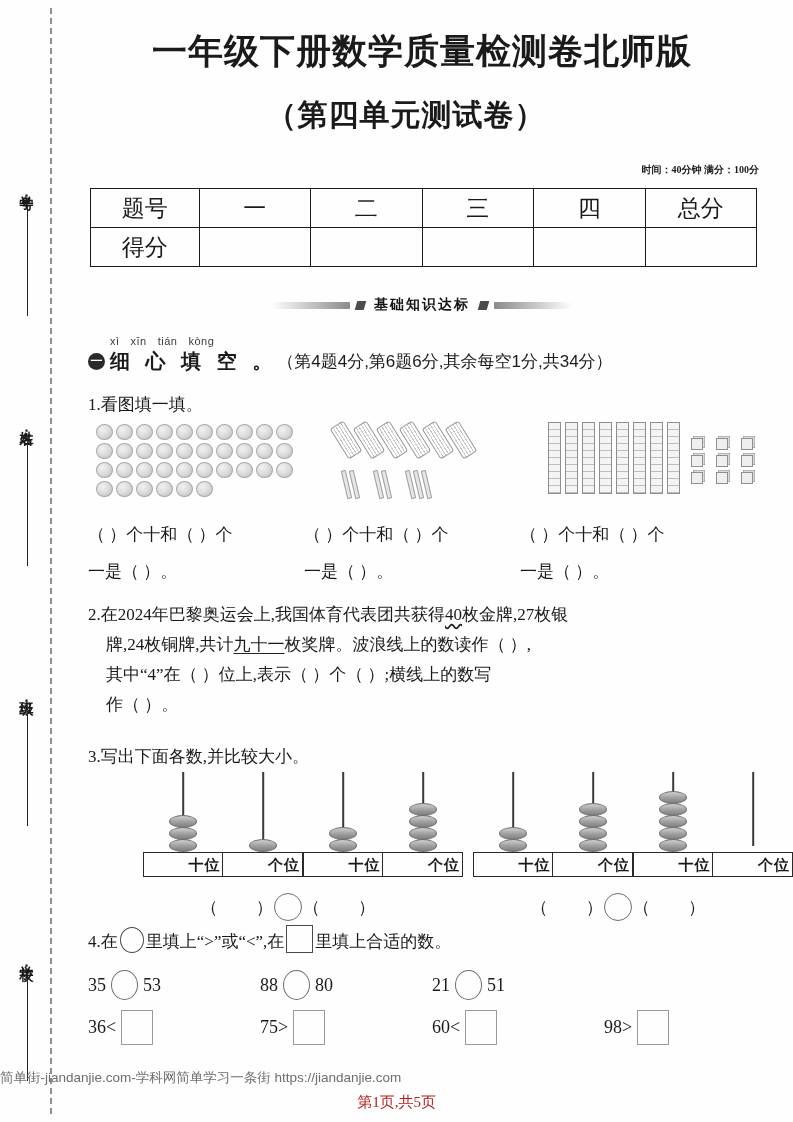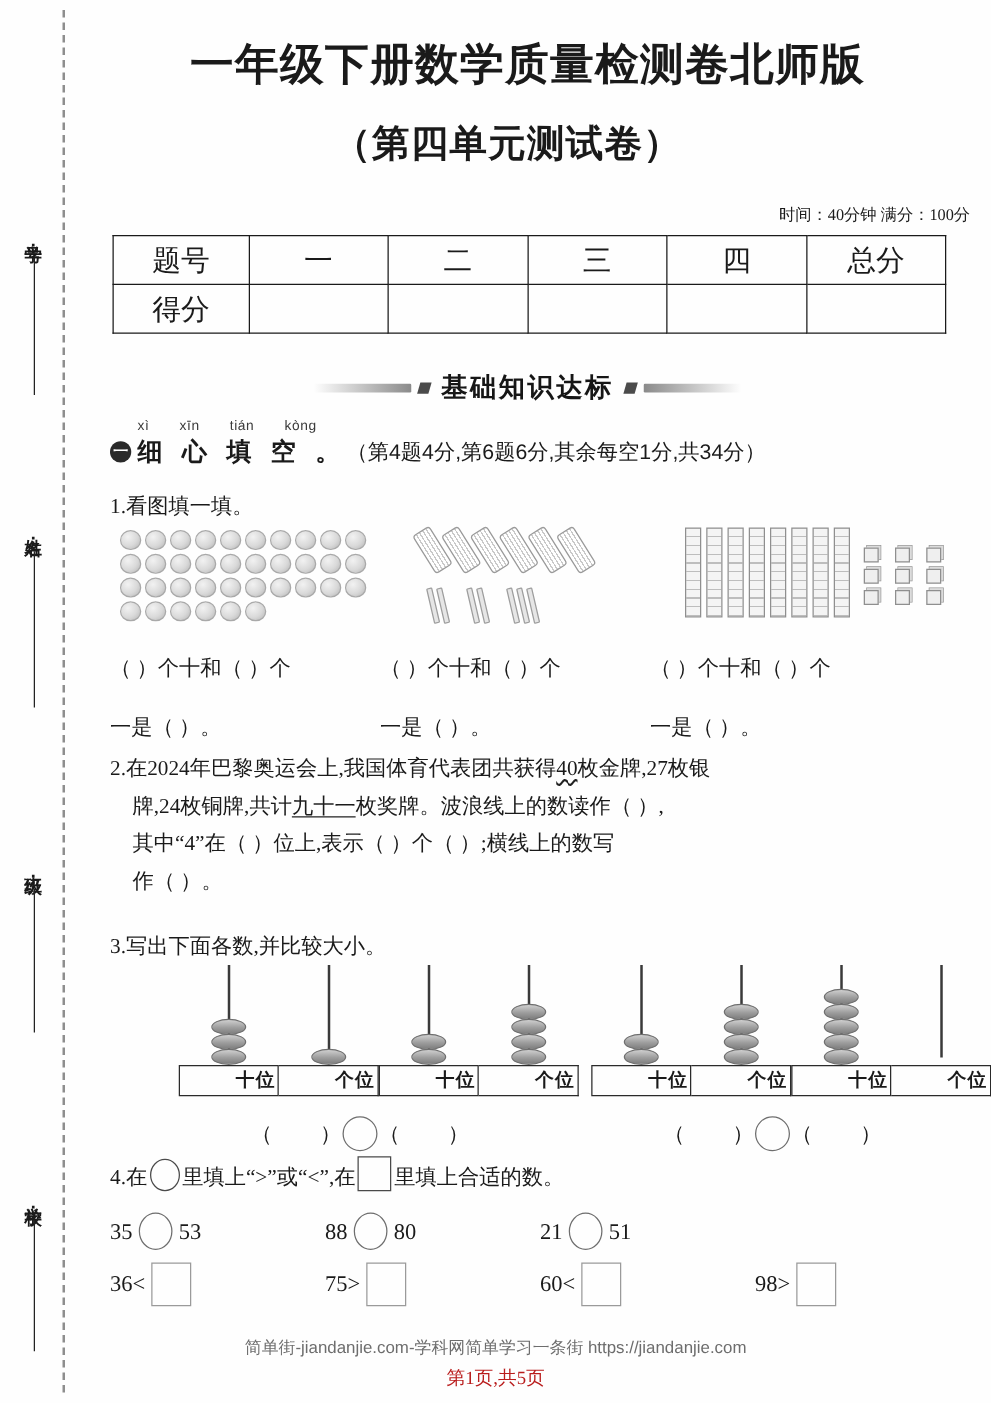--- a/index.html
+++ b/index.html
@@ -48,22 +48,22 @@
     text-align:center;font-size:35px;font-weight:bold;
     letter-spacing:1px;
     font-family:"Liberation Serif","DejaVu Serif",serif;
   }
   .title2{
     position:absolute;left:46px;top:95px;width:720px;
     text-align:center;font-size:30px;font-weight:bold;
     letter-spacing:1px;
   }
   .timeline{
-    position:absolute;right:17px;top:163px;
-    font-size:13px;font-weight:normal;
+    position:absolute;right:34px;top:163px;
+    font-size:10px;font-weight:bold;
     font-family:"Liberation Serif","DejaVu Serif",serif;
   }
 
   
   .score-table{
     position:absolute;left:90px;top:188px;
     width:667px;border-collapse:collapse;
   }
   .score-table td{
     border:1.6px solid #1a1a1a;
@@ -85,31 +85,31 @@
     border-radius:1px;
   }
   .banner .bline.right{
     background:linear-gradient(to left,rgba(120,120,120,0) 0%,#8a8a8a 100%);
   }
   .banner .bdia{
     width:9px;height:9px;background:#4b4b4b;
     transform:skewX(-16deg);
   }
   .banner .btext{
-    font-size:21px;font-weight:bold;letter-spacing:2px;
+    font-size:14px;font-weight:bold;letter-spacing:2px;
     font-family:"Liberation Sans","DejaVu Sans",sans-serif;
     color:#161616;padding:0 3px;
   }
 
   
   .bighead{
     position:absolute;left:88px;top:332px;width:690px;
   }
   .pinyin-row{
-    display:flex;margin-left:22px;height:15px;align-items:flex-end;gap:13px;
+    display:flex;margin-left:22px;height:15px;align-items:flex-end;
   }
   .pinyin-row span{
     font-size:11px;color:#3a3a3a;
     font-family:"Liberation Sans","DejaVu Sans",sans-serif;
     margin-right:11px;letter-spacing:.5px;
   }
   .head-row{display:flex;align-items:center;margin-top:1px;}
   .ordinal{
     display:inline-block;width:17px;height:17px;border-radius:50%;
     background:#2a2a2a;color:#fff;font-size:12px;line-height:17px;
@@ -174,21 +174,21 @@
   .cube{
     width:10px;height:10px;margin-right:13px;
     background:#efefef;border:1px solid #8f8f8f;
     box-shadow:2px -2px 0 -0.5px #dcdcdc,2px -2px 0 0 #8f8f8f;
   }
 
   
   .q1blanks{position:absolute;left:88px;top:523px;width:690px;font-size:17px;
     font-family:"Liberation Serif","DejaVu Serif",serif;}
   .q1blanks .row1{display:flex;}
-  .q1blanks .row2{display:flex;margin-top:24px;}
+  .q1blanks .row2{display:flex;margin-top:14px;}
   .q1blanks .seg{white-space:nowrap;}
   .q1blanks .row1 .seg{width:216px;}
   .q1blanks .row2 .seg{width:216px;}
 
   
   .abacus-area{position:absolute;left:88px;top:772px;width:690px;height:145px;}
   .ab-pair{position:absolute;top:0;}
   .ab-pair.p1{left:55px;}
   .ab-pair.p2{left:385px;}
   .ab-frames{display:flex;}
@@ -242,21 +242,21 @@
     display:inline-block;width:22px;height:24px;border-radius:50%;
     border:1.3px solid #4a4a4a;vertical-align:-6px;margin:0 2px;
   }
   .inline-box{
     display:inline-block;width:25px;height:26px;
     border:1.3px solid #4a4a4a;vertical-align:-6px;margin:0 2px;
   }
 
   
   .footer-site{
-    position:absolute;left:0;top:1069px;width:793px;text-align:center;
+    position:absolute;left:0;top:1069px;width:793px;
     font-size:13.5px;color:#6d6d6d;
     font-family:"Liberation Sans","DejaVu Sans",sans-serif;
   }
   .footer-page{
     position:absolute;left:0;top:1093px;width:793px;text-align:center;
     font-size:15px;color:#b91c1c;
     font-family:"Liberation Serif","DejaVu Serif",serif;
   }
 </style>
 </head>

